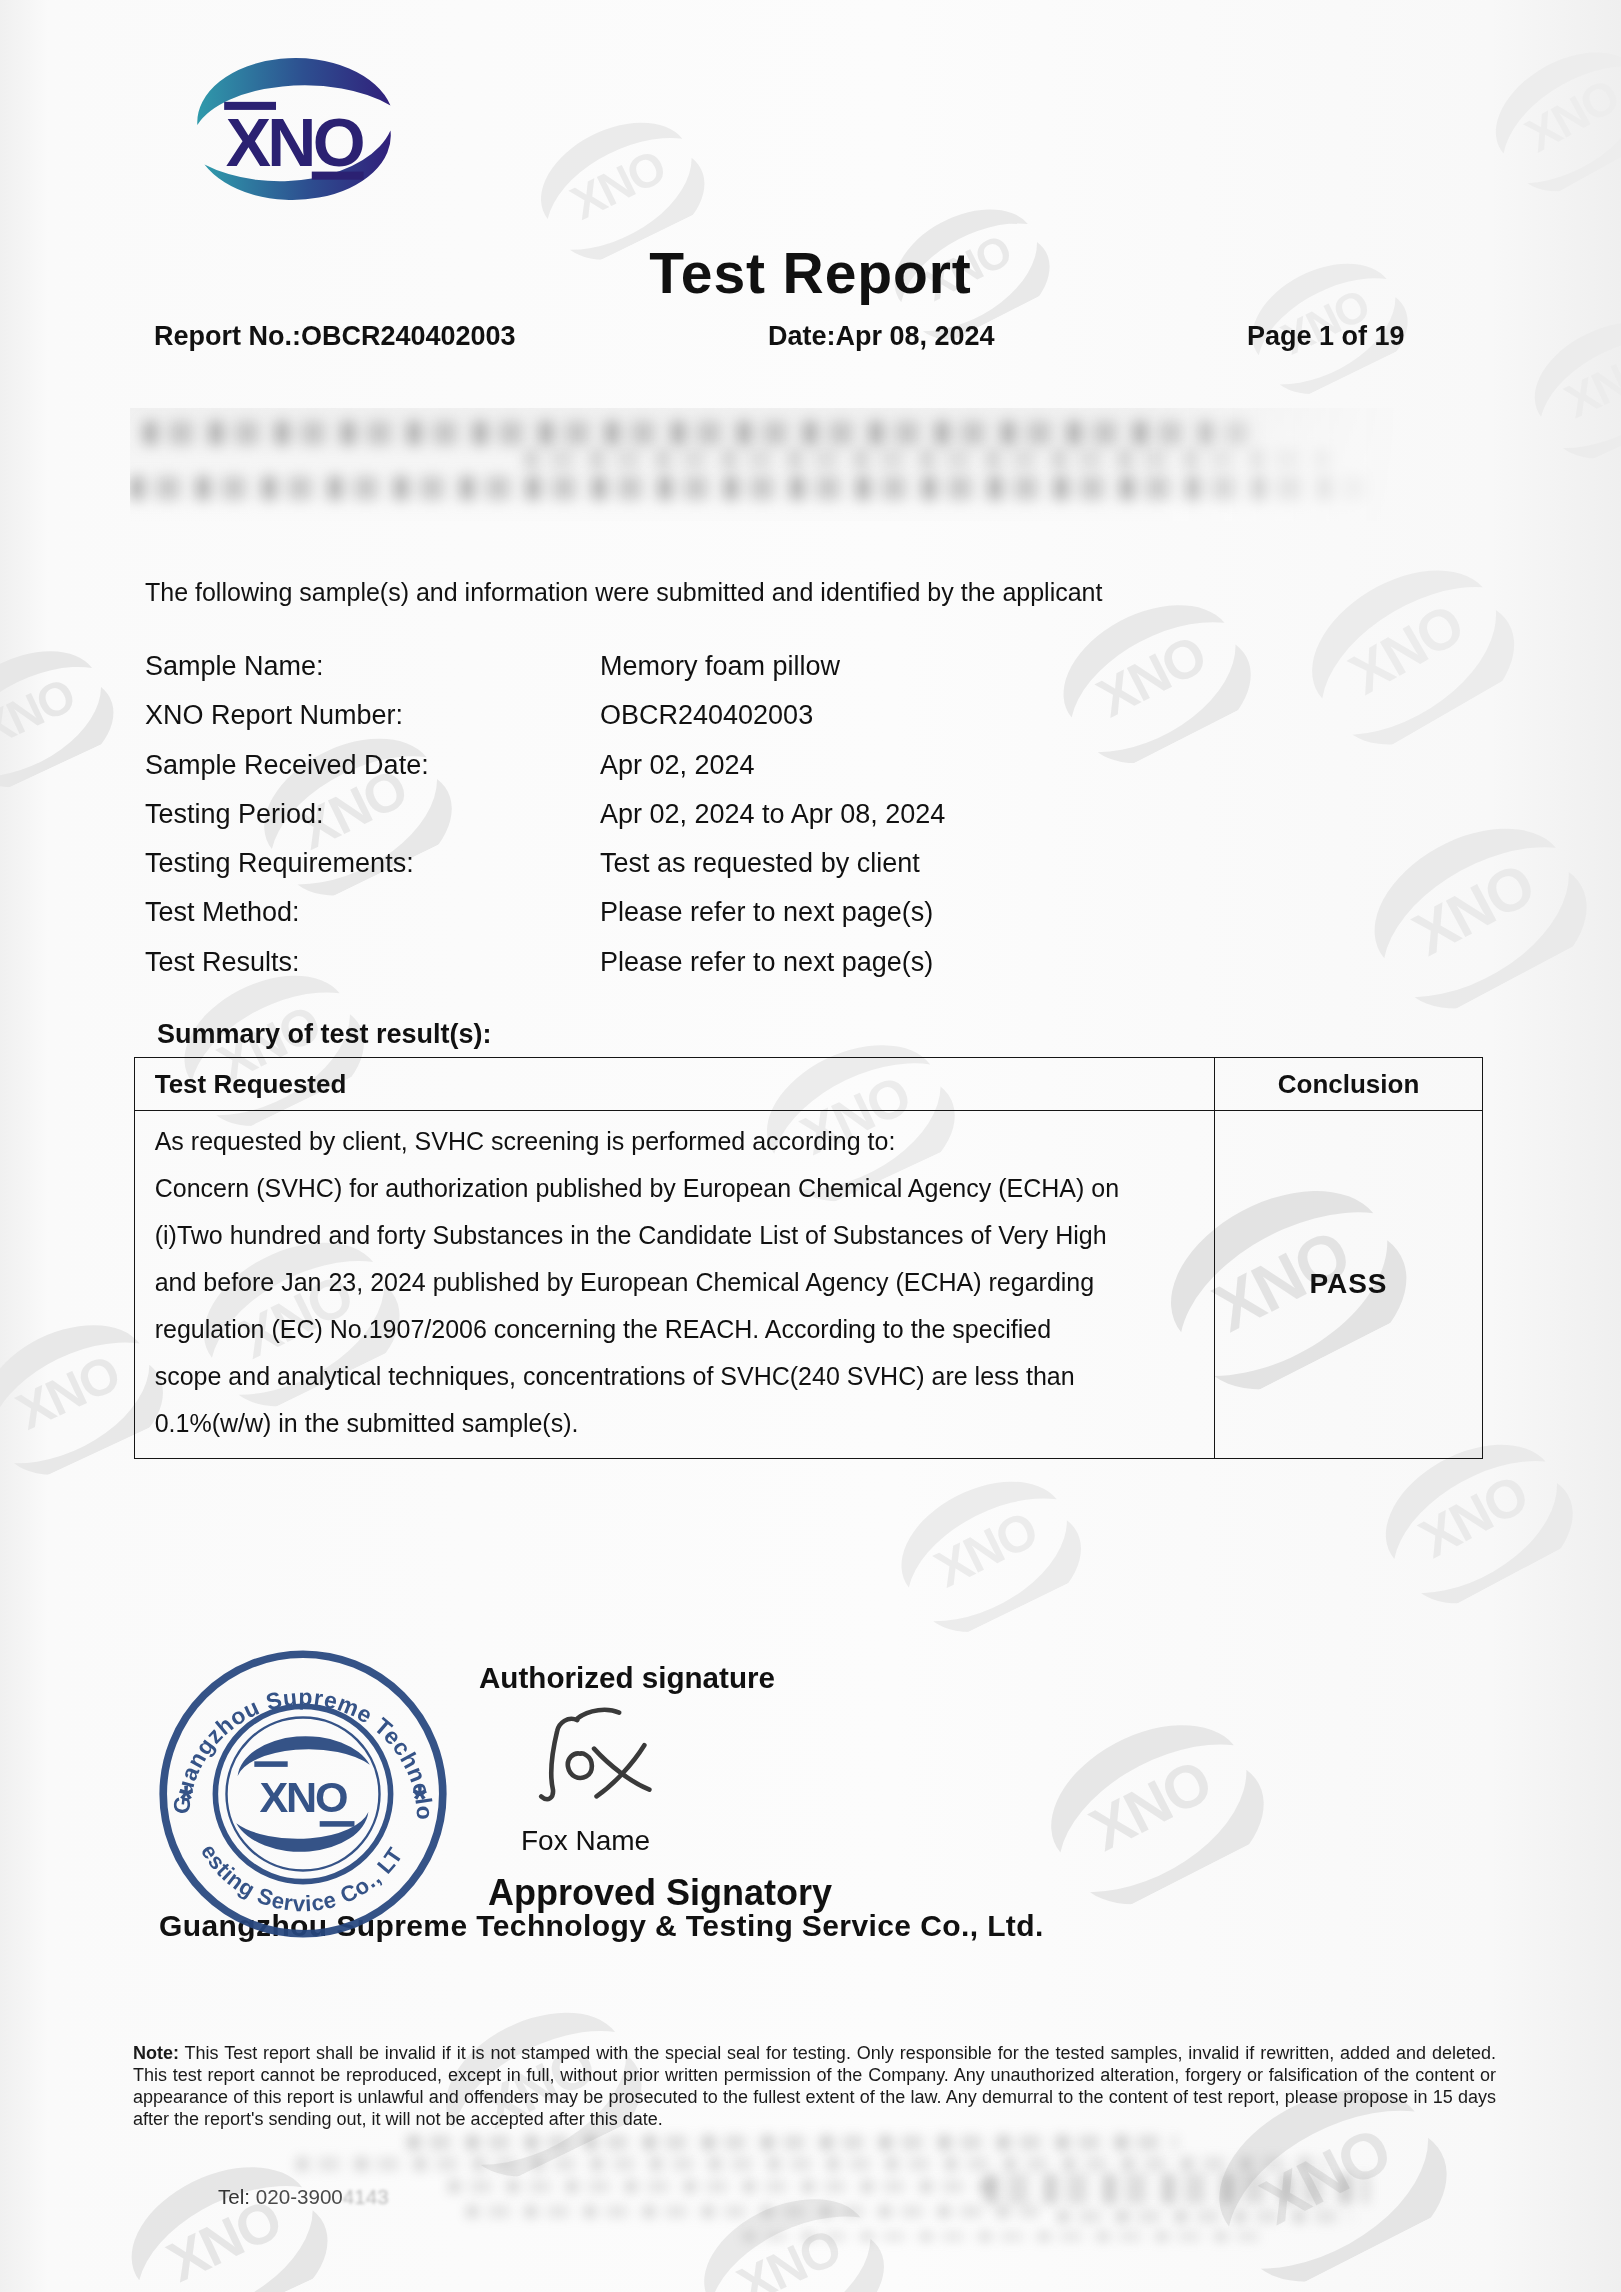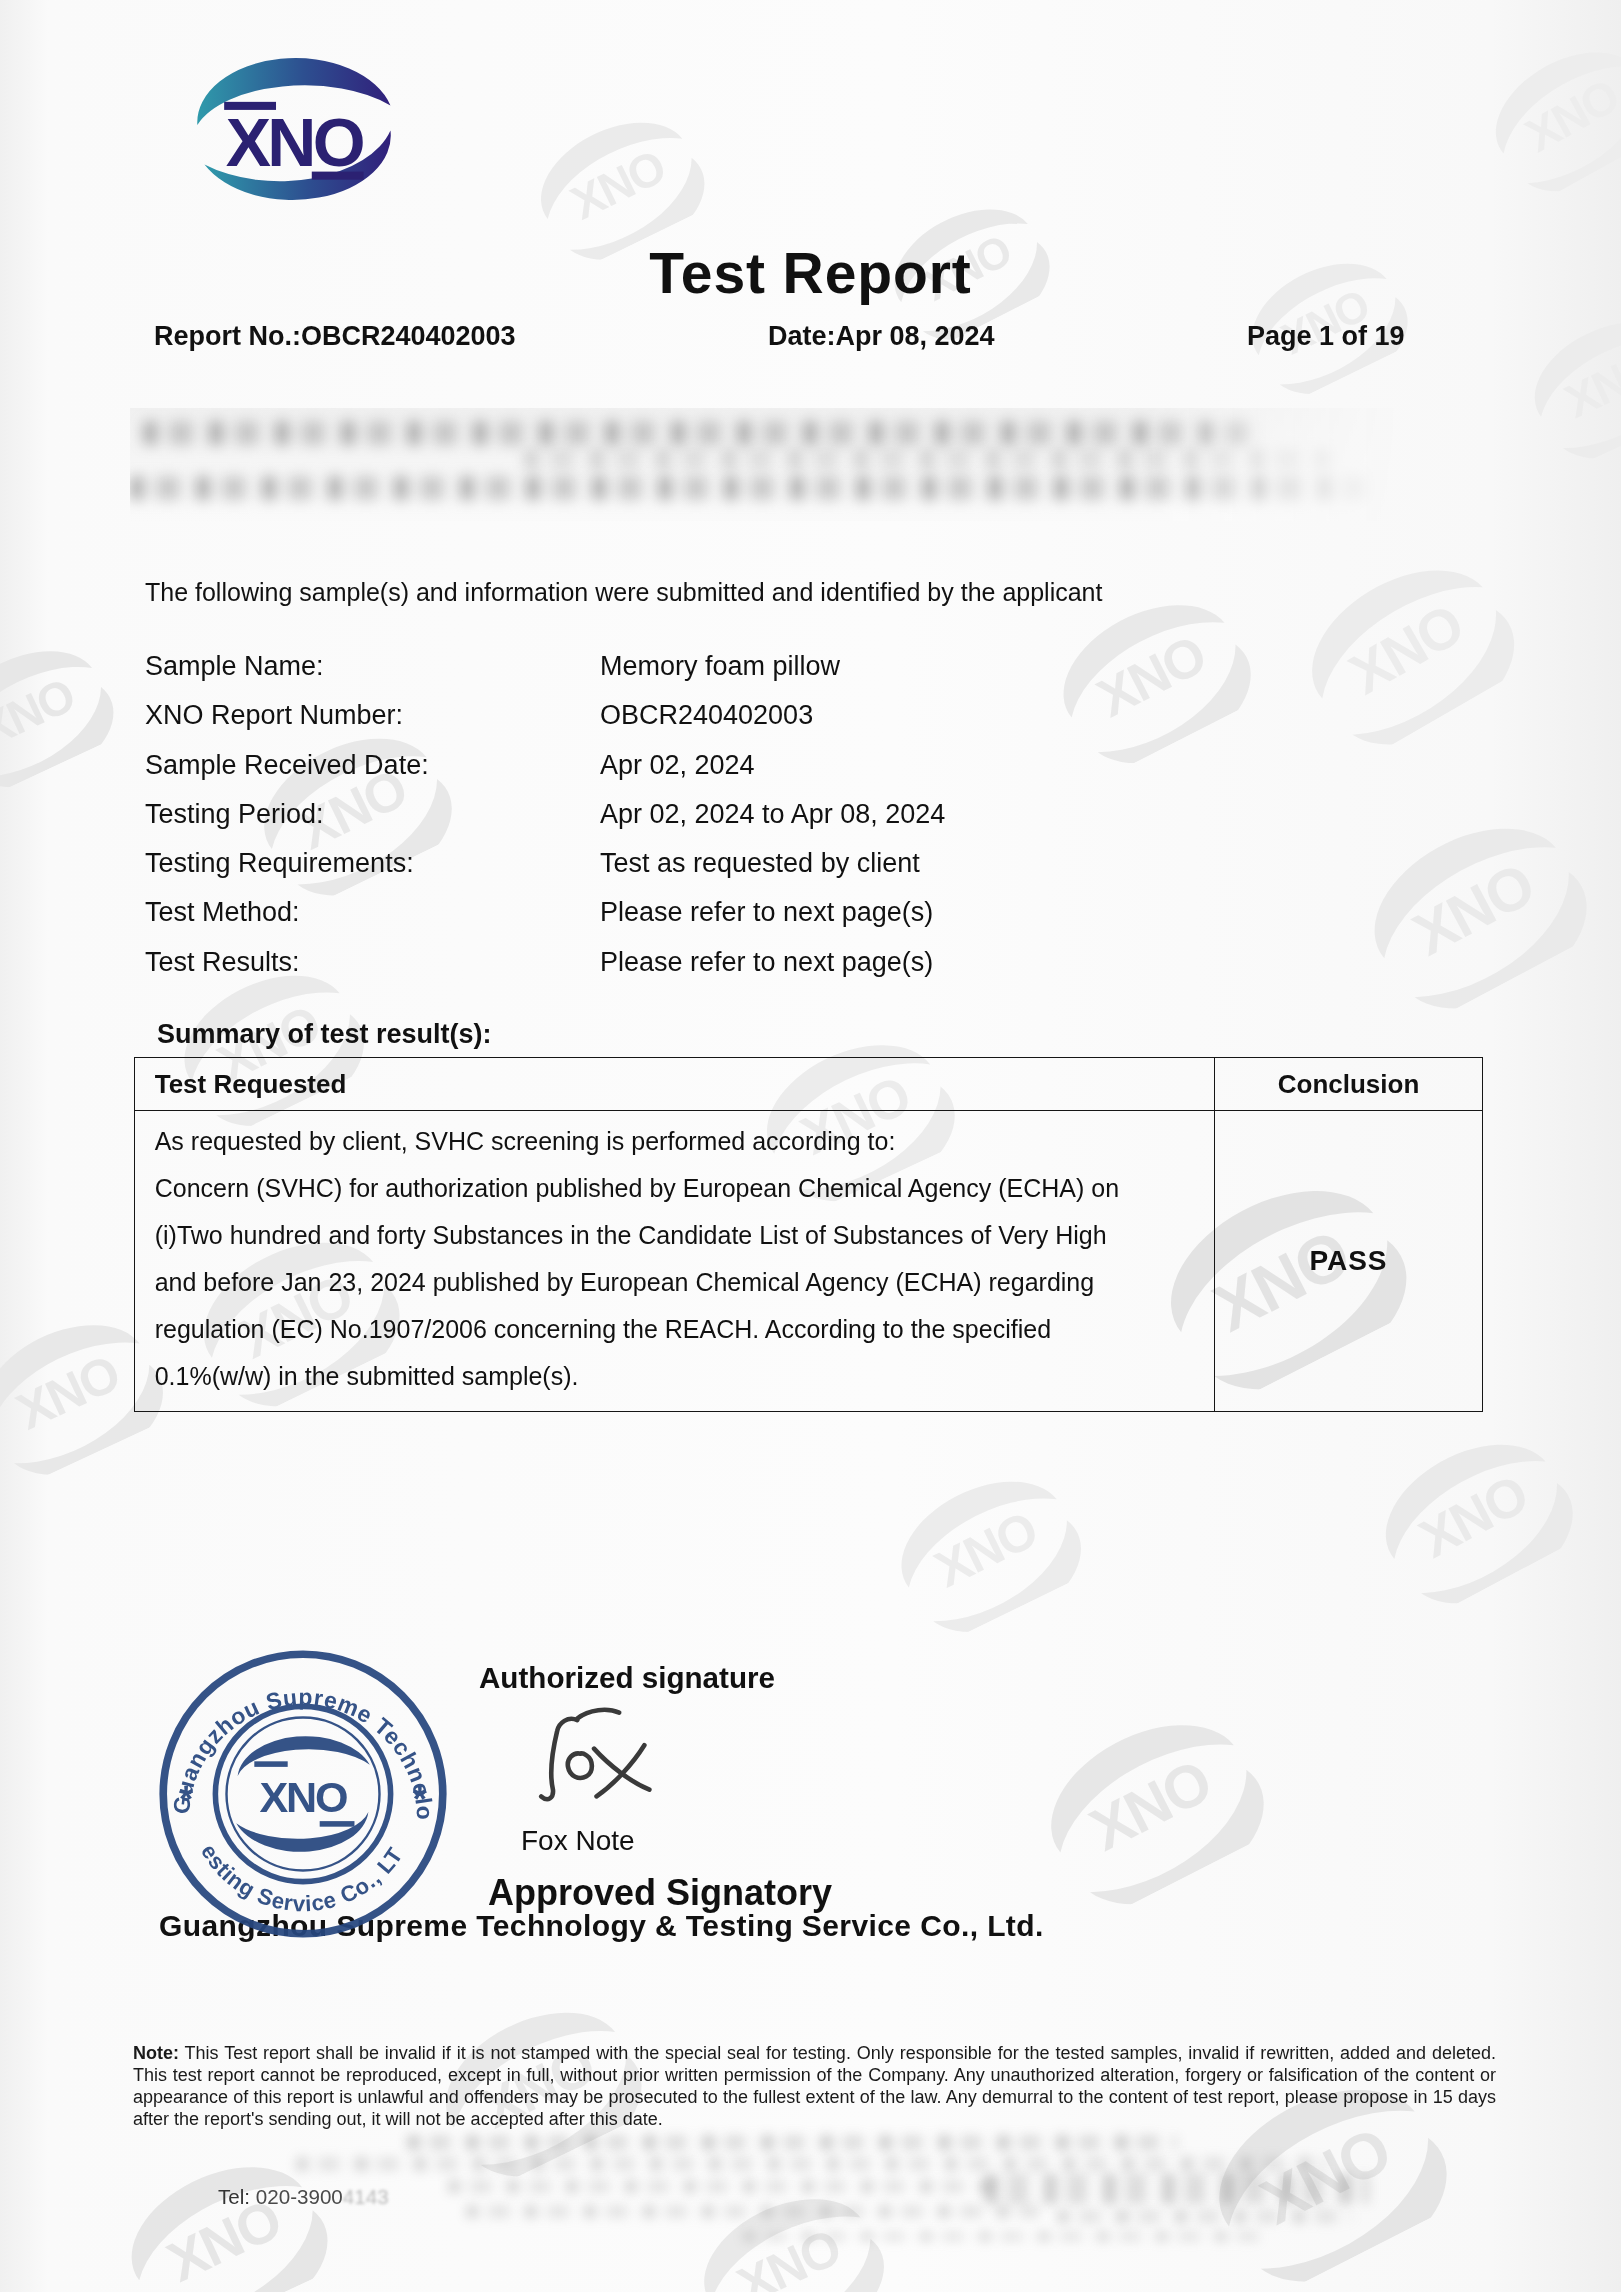--- a/index.html
+++ b/index.html
@@ -273,20 +273,21 @@
     <div class="th-left">Test Requested</div>
     <div class="th-right">Conclusion</div>
   </div>
   <div class="trow">
     <div class="td-left">
       <div class="tline">As requested by client, SVHC screening is performed according to:</div>
       <div class="tline">Concern (SVHC) for authorization published by European Chemical Agency (ECHA) on</div>
       <div class="tline">(i)Two hundred and forty Substances in the Candidate List of Substances of Very High</div>
       <div class="tline">and before Jan 23, 2024 published by European Chemical Agency (ECHA) regarding</div>
       <div class="tline">regulation (EC) No.1907/2006 concerning the REACH. According to the specified</div>
+      <div class="tline">scope and analytical techniques, concentrations of SVHC(240 SVHC) are less than</div>
       <div class="tline">0.1%(w/w) in the submitted sample(s).</div>
     </div>
     <div class="td-right">
       <span>PASS</span>
     </div>
   </div>
 </div>
 
 <div class="abs authsig">Authorized signature</div>
 
@@ -295,21 +296,21 @@
     <g fill="none" stroke="#3a3a3a" stroke-width="5.5" stroke-linecap="round">
       <path d="M84,22 C98,11 120,9 134,15"></path>
       <path d="M84,24 C73,19 62,27 60,37 C54,62 51,90 55,107 C56,117 49,122 41,115"></path>
       <path d="M88,64 C79,62 71,70 73,80 C75,91 86,96 95,91 C104,86 103,71 95,66 C92,64 89,63 88,64"></path>
       <path d="M104,58 C122,78 148,98 170,107"></path>
       <path d="M164,54 C149,78 127,101 107,115"></path>
     </g>
   </svg>
 </div>
 
-<div class="abs signame">Fox Note</div>
+<div class="abs signame">Fox Name</div>
 <div class="abs approved">Approved Signatory</div>
 <div class="abs company nw">Guangzhou Supreme Technology &amp; Testing Service Co., Ltd.</div>
 
 <div class="abs" style="left:150px;top:1641px;width:306px;height:306px;opacity:.93;">
   <svg viewBox="0 0 440 440" width="306" height="306" font-family="Liberation Sans, sans-serif">
     <defs>
       <path id="arcT" d="M56,256 A164,164 0 1 1 384,256"></path>
       <path id="arcB" d="M72,300 A168,168 0 0 0 368,300"></path>
     </defs>
     <g fill="none" stroke="#27477f">

